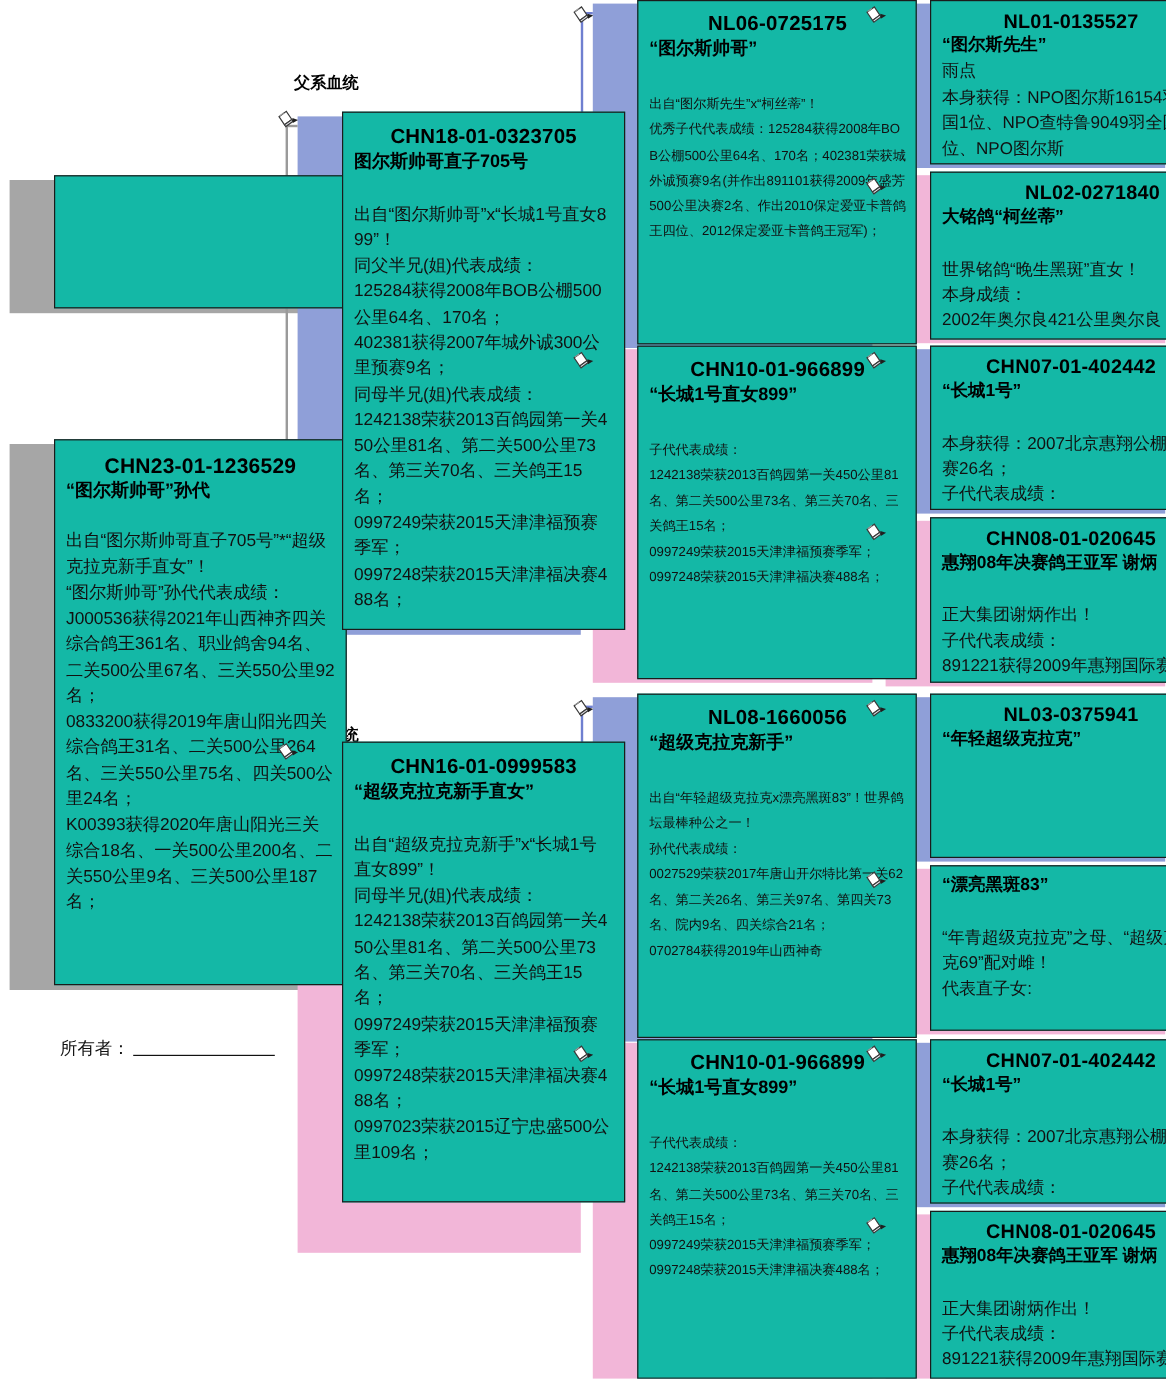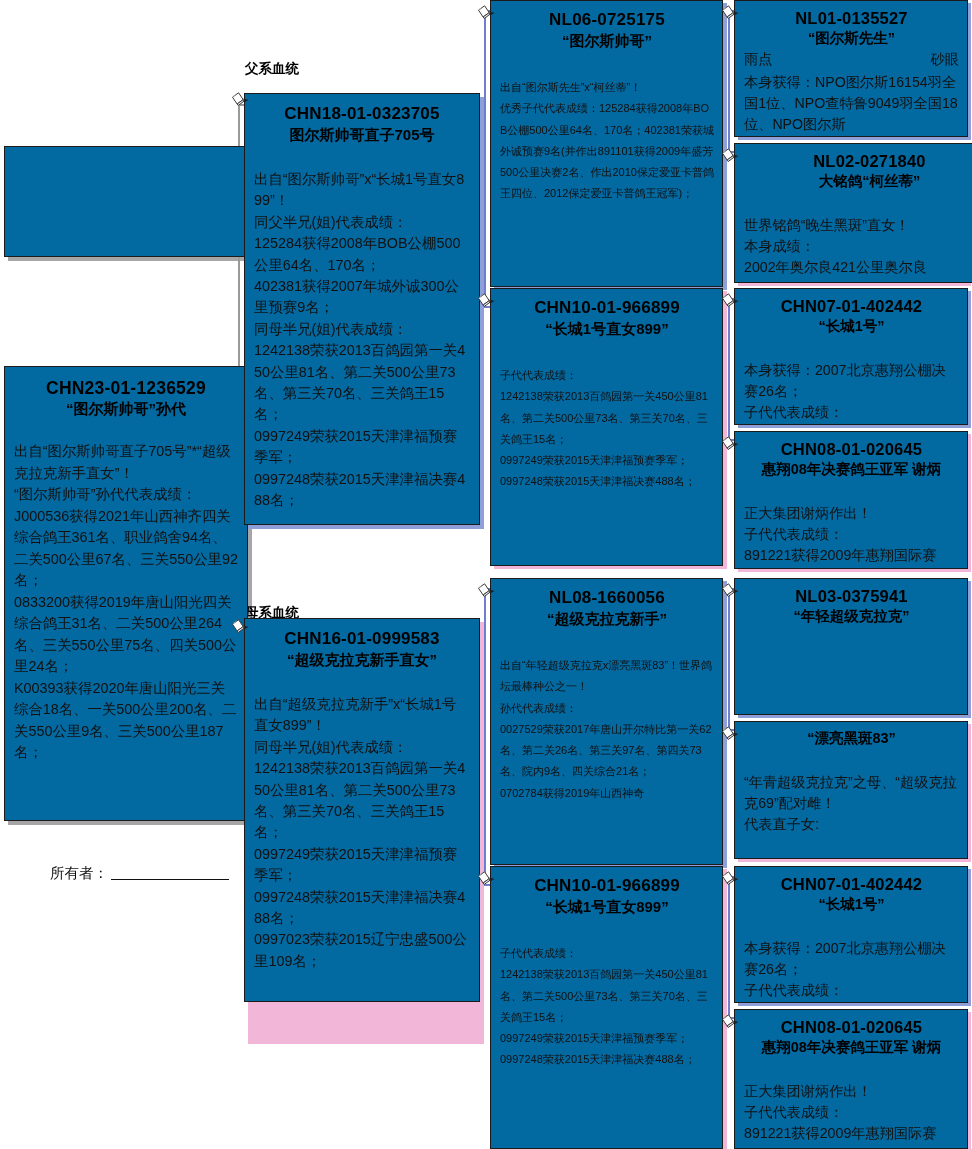--- a/index.html
+++ b/index.html
@@ -10,35 +10,36 @@
     position:relative;
     overflow:hidden;
     -webkit-font-smoothing:none;
   }
   #sheet{position:absolute;left:0;top:0;width:972px;height:1149px;}
 
   
   .card{
     position:absolute;
     box-sizing:border-box;
-    background:#0369a1;
+    background:#14b8a6;
     border:1.6px solid #1b1b1b;
     overflow:hidden;
+    margin-left:41px;
   }
   .card .title{
     display:block;
     text-align:center;
     font-weight:bold;
     color:#000;
     letter-spacing:.2px;
     white-space:nowrap;
   }
   .card .sub{
     display:block;
-    text-align:center;
+    text-align:left;
     font-weight:bold;
     color:#000;
     white-space:nowrap;
   }
   .card .body{
     display:block;
     color:#111;
     white-space:pre-wrap;
     word-break:break-all;
     overflow:hidden;

